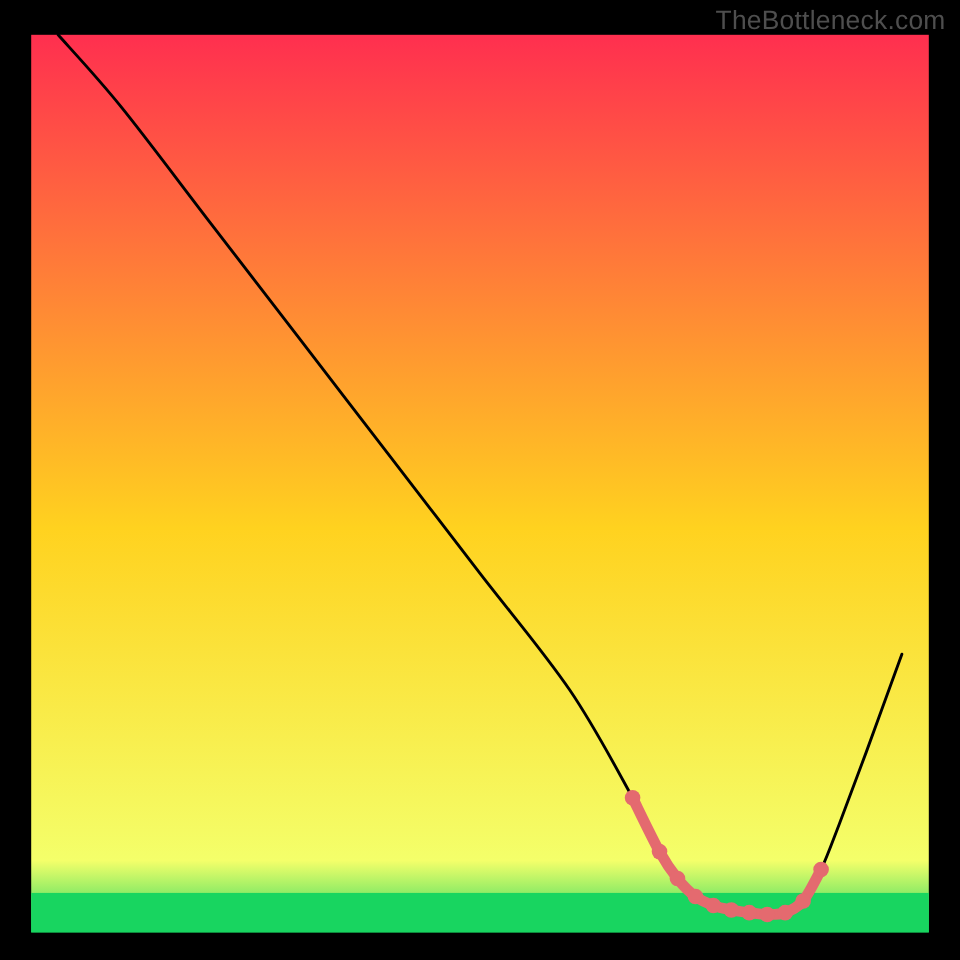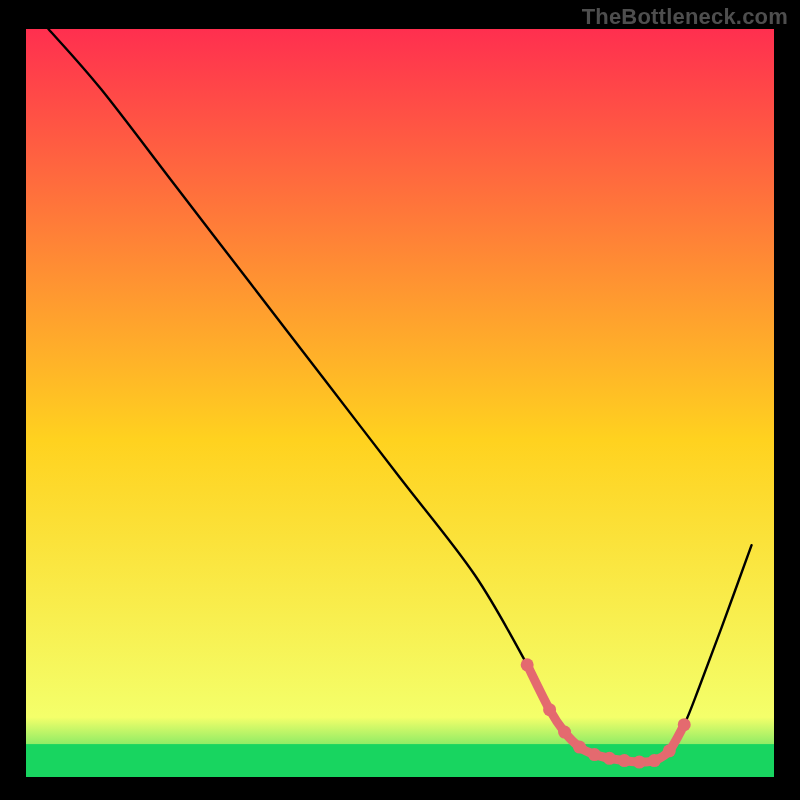--- a/index.html
+++ b/index.html
@@ -16,21 +16,21 @@
     width: 800px;
     height: 800px;
     background: #000000;
   }
   .watermark {
     position: absolute;
     top: 4px;
     right: 12px;
     color: #4e4e4e;
     font-size: 22px;
-    font-weight: 700;
+    font-weight: 400;
     letter-spacing: 0.2px;
     user-select: none;
   }
   svg.plot {
     position: absolute;
     left: 0;
     top: 0;
     width: 800px;
     height: 800px;
     display: block;

